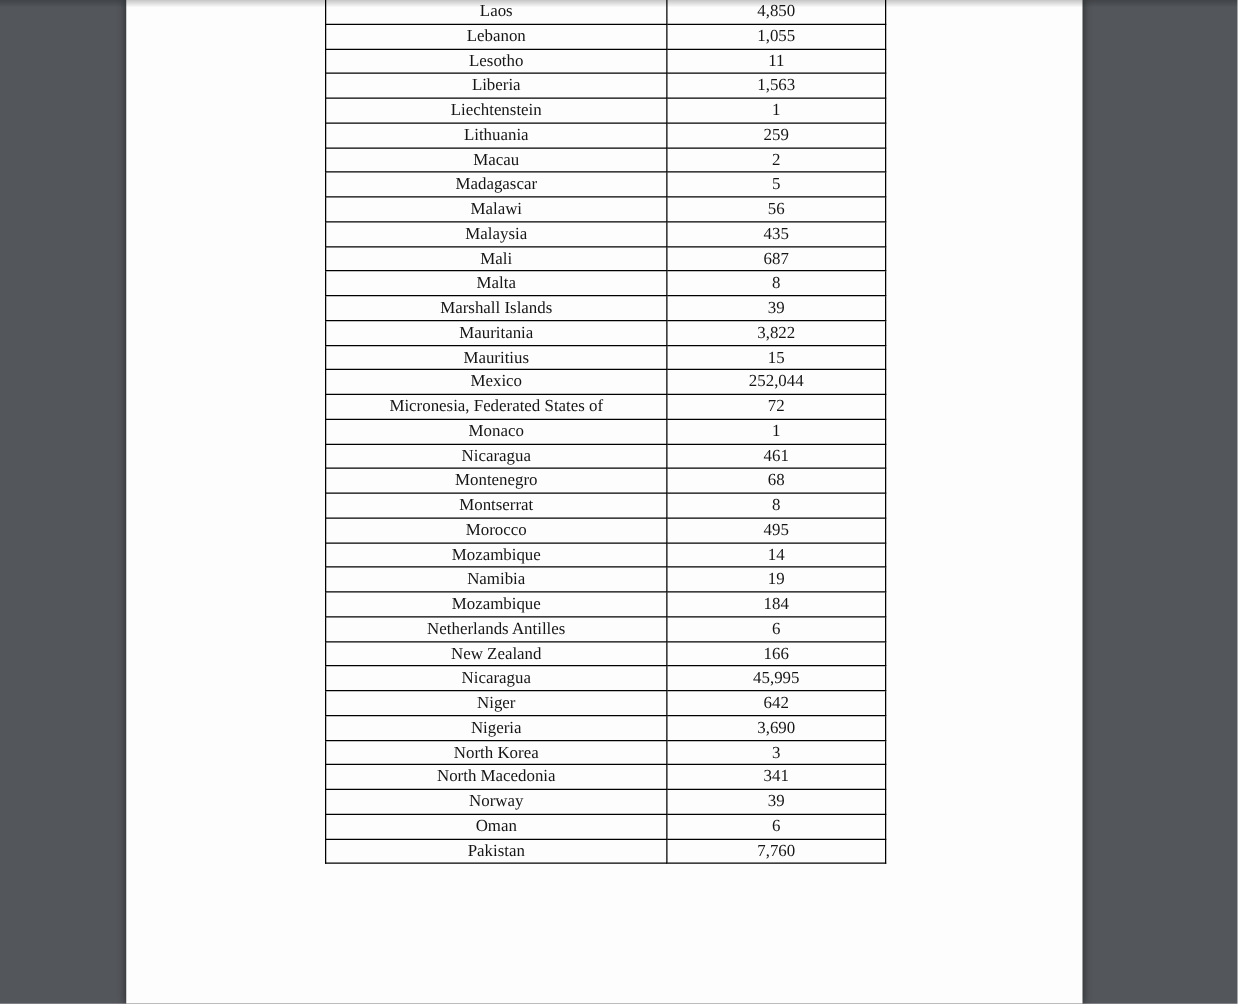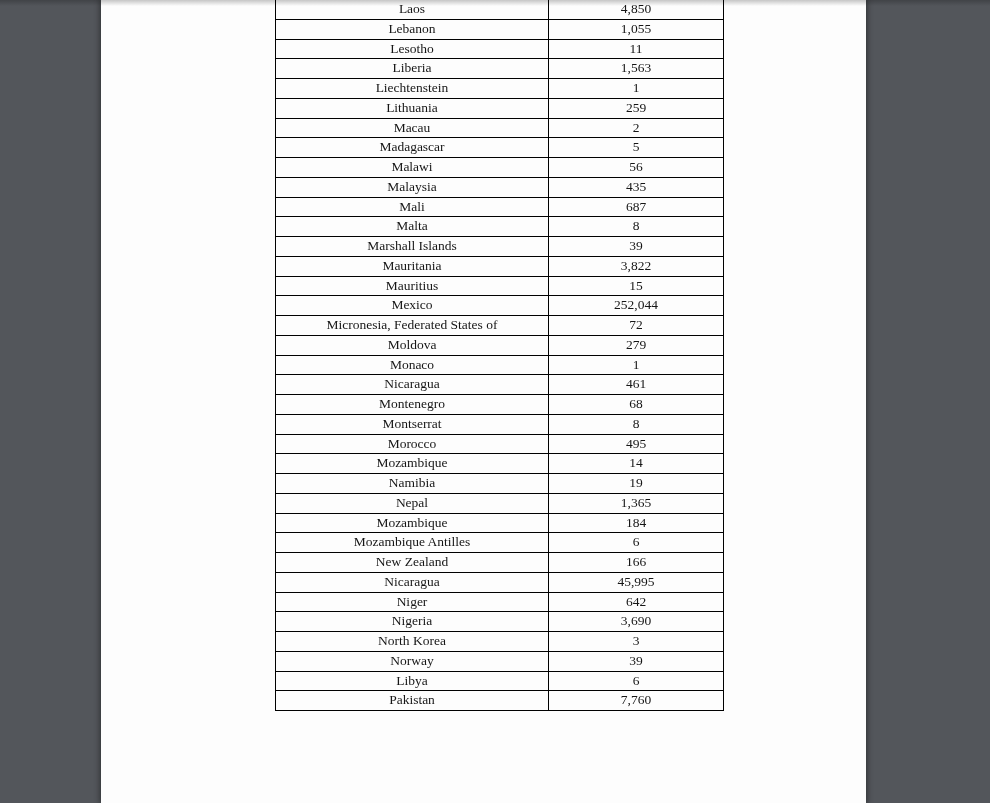--- a/index.html
+++ b/index.html
@@ -28,21 +28,21 @@
     position: absolute;
     left: 101px;
     top: 0;
     width: 765px;
     height: 803px;
     background: #fdfdfd;
     box-shadow: 0 0 6px 1px rgba(0,0,0,0.45);
   }
   table.doc-table {
     position: absolute;
-    left: 174px;
+    left: 159px;
     top: -1px;
     width: 448px;
     border-collapse: collapse;
     table-layout: fixed;
     padding-left: 36px;
   }
   table.doc-table td {
     border: 1.5px solid #000;
     height: 18.75px;
     line-height: 18.75px;
@@ -130,24 +130,20 @@
           </tr>
           <tr>
             <td>Mexico</td>
             <td>252,044</td>
           </tr>
           <tr>
             <td>Micronesia, Federated States of</td>
             <td>72</td>
           </tr>
           <tr>
-            <td>Moldova</td>
-            <td>279</td>
-          </tr>
-          <tr>
             <td>Monaco</td>
             <td>1</td>
           </tr>
           <tr>
             <td>Nicaragua</td>
             <td>461</td>
           </tr>
           <tr>
             <td>Montenegro</td>
             <td>68</td>
@@ -162,29 +158,25 @@
           </tr>
           <tr>
             <td>Mozambique</td>
             <td>14</td>
           </tr>
           <tr>
             <td>Namibia</td>
             <td>19</td>
           </tr>
           <tr>
-            <td>Nepal</td>
-            <td>1,365</td>
-          </tr>
-          <tr>
             <td>Mozambique</td>
             <td>184</td>
           </tr>
           <tr>
-            <td>Mozambique Antilles</td>
+            <td>Netherlands Antilles</td>
             <td>6</td>
           </tr>
           <tr>
             <td>New Zealand</td>
             <td>166</td>
           </tr>
           <tr>
             <td>Nicaragua</td>
             <td>45,995</td>
           </tr>
@@ -194,25 +186,29 @@
           </tr>
           <tr>
             <td>Nigeria</td>
             <td>3,690</td>
           </tr>
           <tr>
             <td>North Korea</td>
             <td>3</td>
           </tr>
           <tr>
+            <td>North Macedonia</td>
+            <td>341</td>
+          </tr>
+          <tr>
             <td>Norway</td>
             <td>39</td>
           </tr>
           <tr>
-            <td>Libya</td>
+            <td>Oman</td>
             <td>6</td>
           </tr>
           <tr>
             <td>Pakistan</td>
             <td>7,760</td>
           </tr>
         </tbody>
     </table>
   </div>
   <div class="top-shade"></div>

